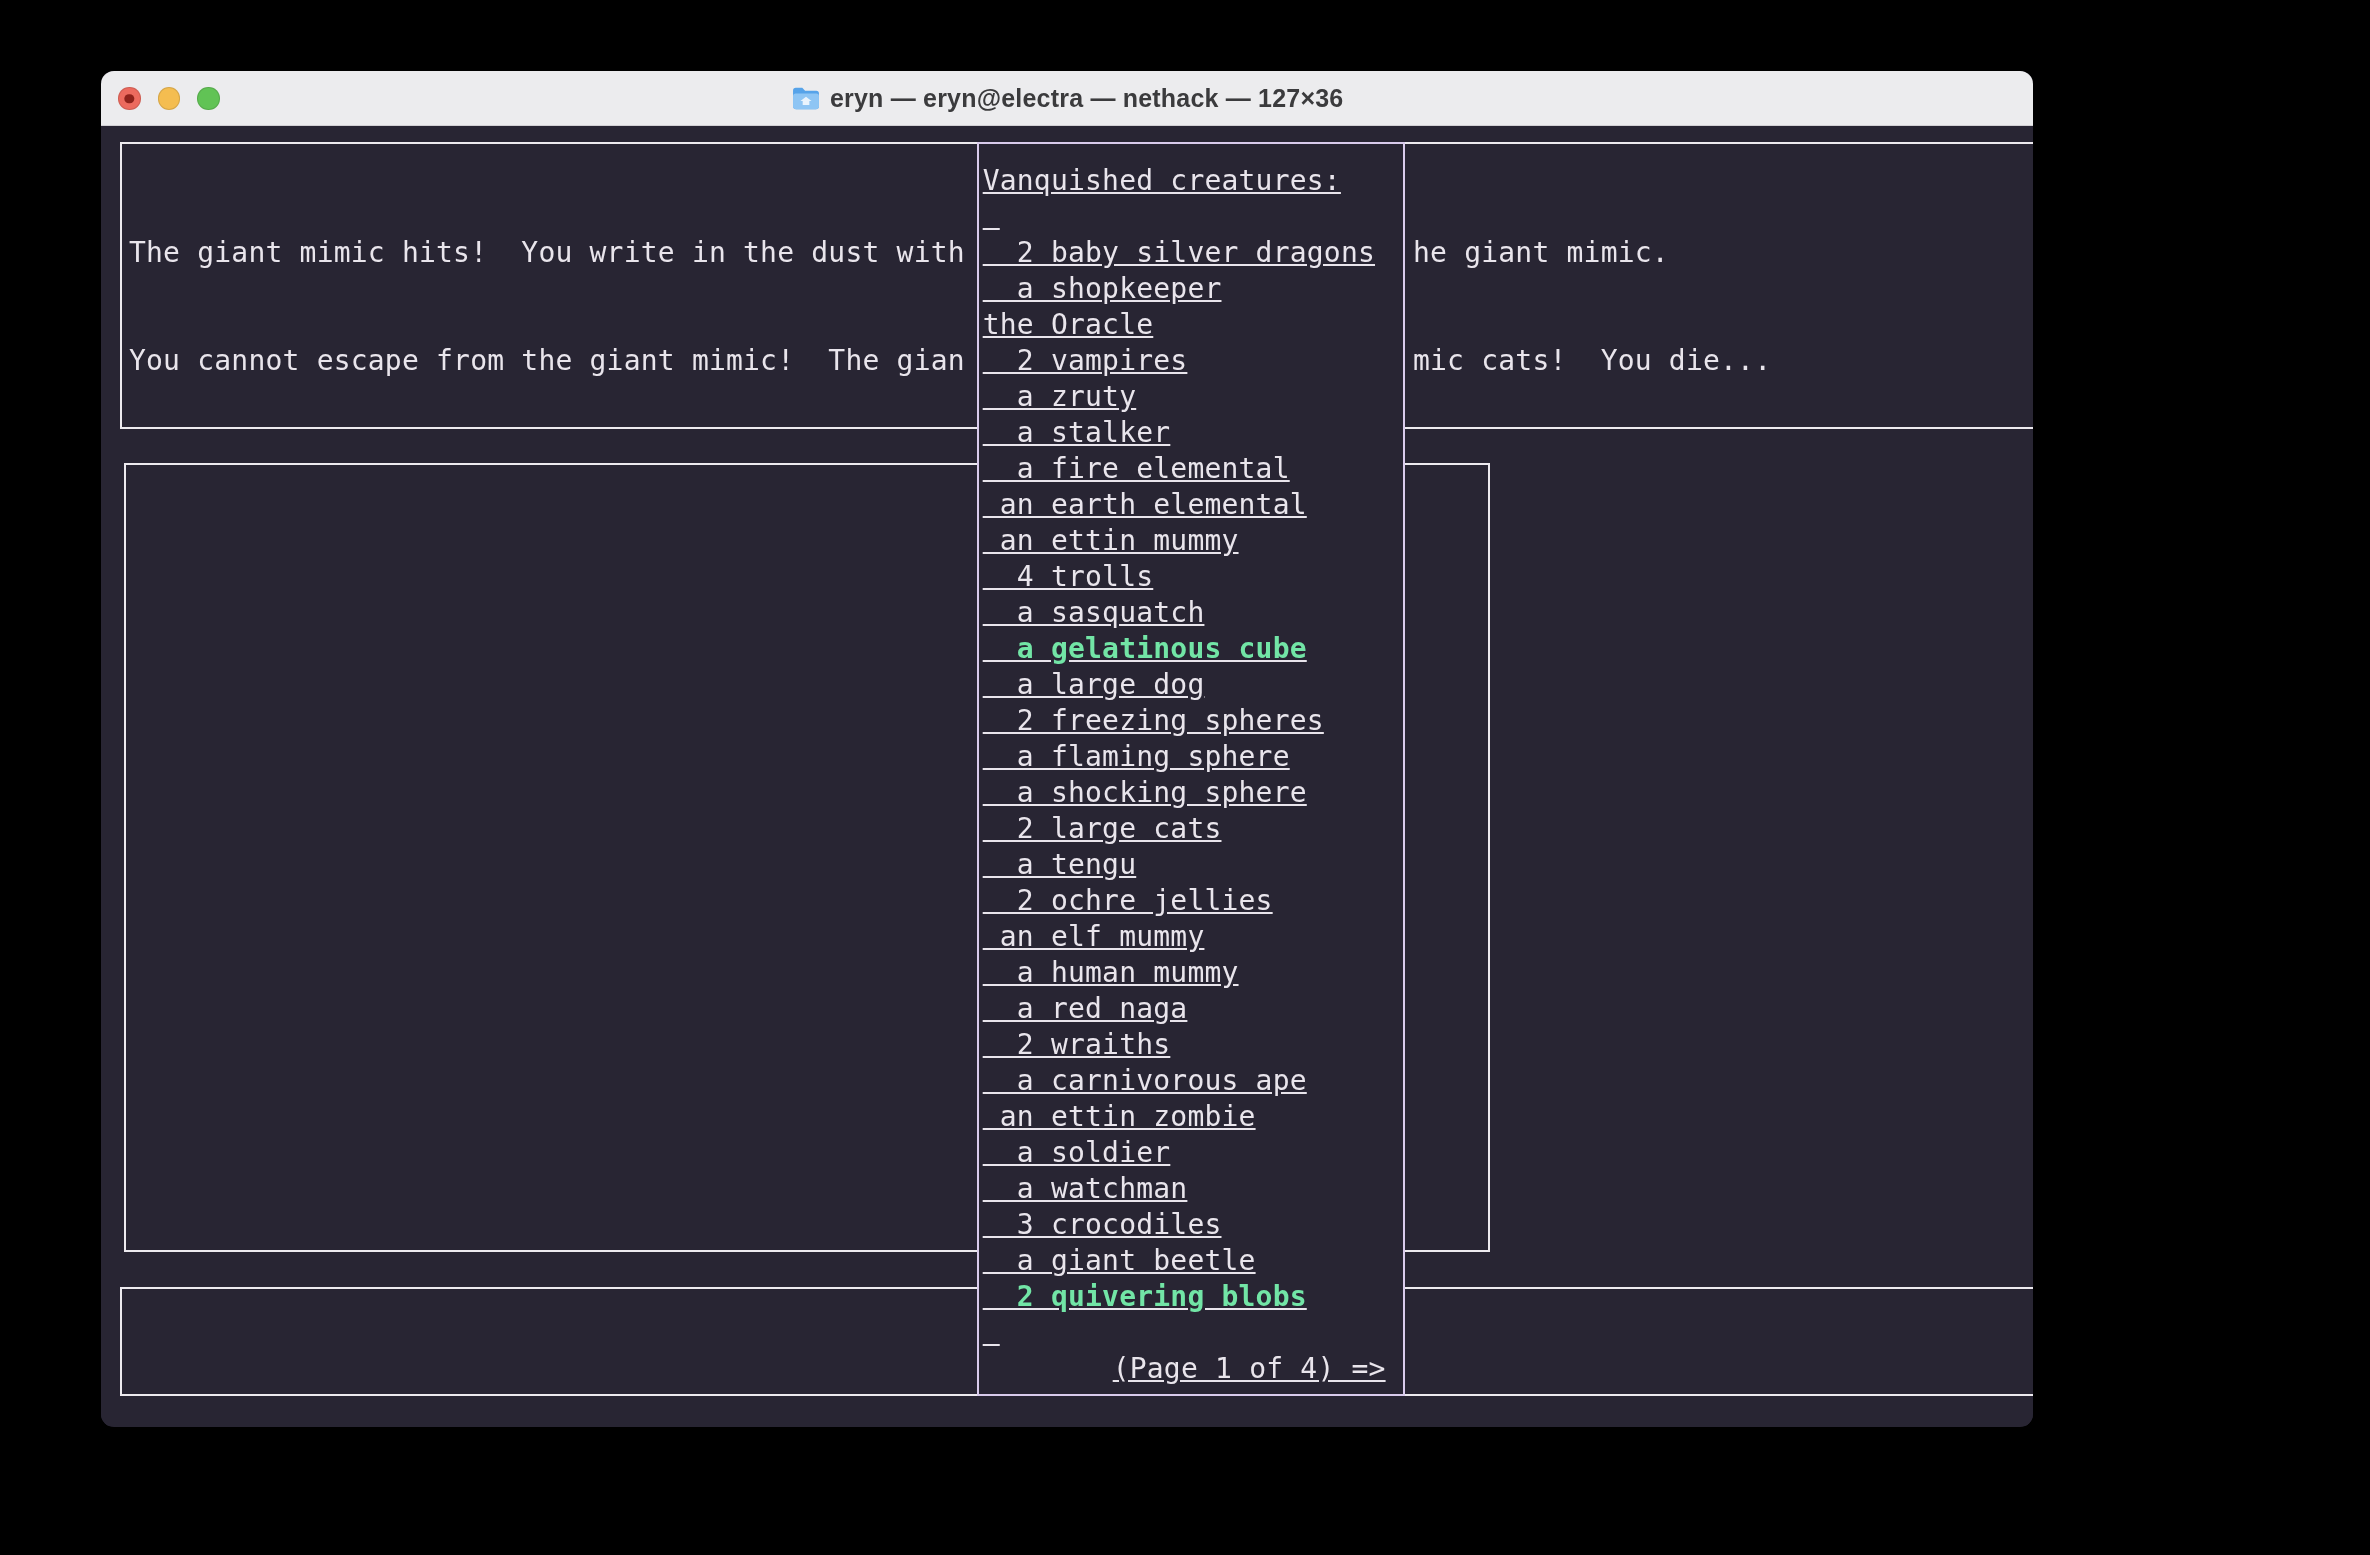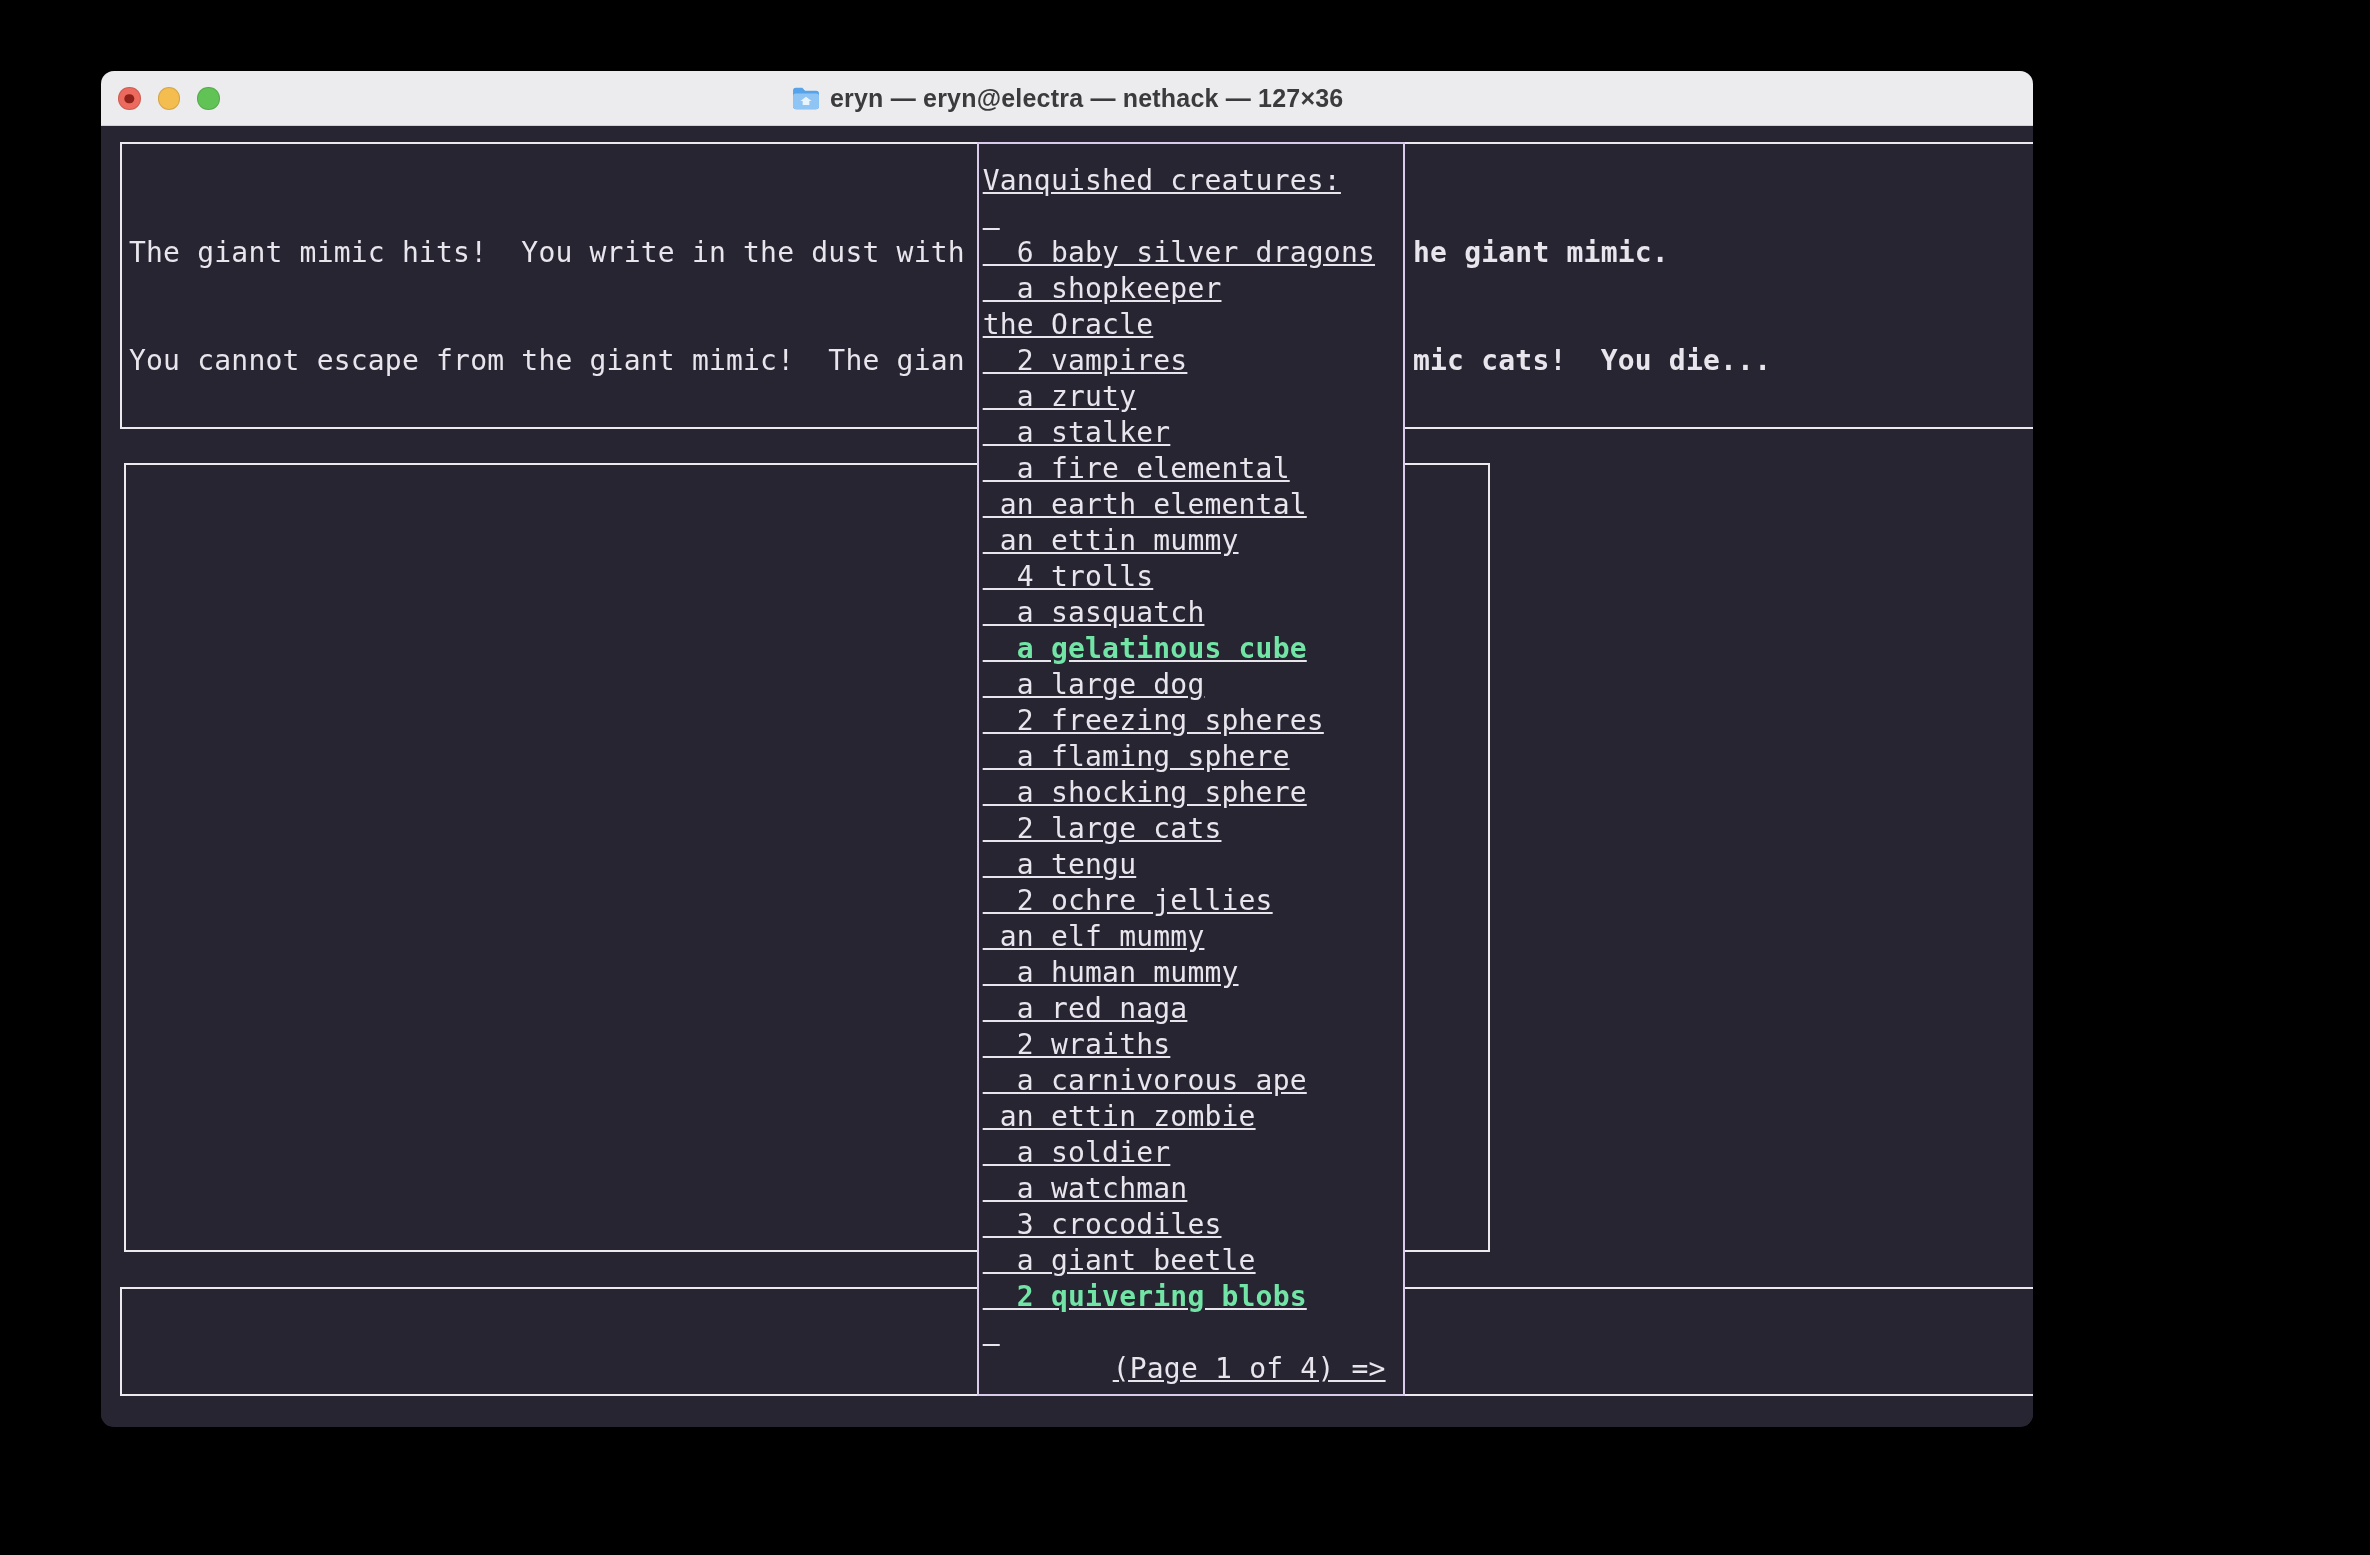--- a/index.html
+++ b/index.html
@@ -46,21 +46,21 @@
     font-family:"DejaVu Sans Mono","Liberation Mono",monospace;
     color:var(--text);
   }
   .tbox{position:absolute;border:2.8px solid var(--box-border);background:transparent;}
   .msg-box{left:19px;top:16px;width:2180px;height:287px;}
   .map-box{left:23.4px;top:337px;width:1366px;height:789px;}
   .status-box{left:19px;top:1161px;width:2180px;height:109px;}
 
   .ttext{position:absolute;white-space:pre;font-size:28px;line-height:36px;letter-spacing:0.2px;}
   .msg-left{left:28px;top:37px;}
-  .msg-right{left:1312px;top:37px;font-weight:bold;}
+  .msg-right{left:1312px;top:37px;}
 
   .popup{
     position:absolute;left:876px;top:16px;width:428px;height:1254px;
     background:var(--terminal-bg);
     border:2.8px solid var(--menu-border);
     padding:19px 0 0 3.7px;
     text-decoration:underline;
   }
   .pline{
     white-space:pre;font-size:28px;line-height:36px;letter-spacing:0.2px;color:var(--text);
@@ -105,21 +105,21 @@
 
     <div class="ttext msg-right">
       <div>he giant mimic.</div>
       <div>mic cats!  You die...</div>
     </div>
 
     <div class="popup">
       <div class="pline header">Vanquished creatures:</div>
       <div class="pline blank"> </div>
       <div id="vanquished-entries">
-          <div class="pline entry">  6 baby silver dragons</div>
+          <div class="pline entry">  2 baby silver dragons</div>
           <div class="pline entry">  a shopkeeper</div>
           <div class="pline entry">the Oracle</div>
           <div class="pline entry">  2 vampires</div>
           <div class="pline entry">  a zruty</div>
           <div class="pline entry">  a stalker</div>
           <div class="pline entry">  a fire elemental</div>
           <div class="pline entry"> an earth elemental</div>
           <div class="pline entry"> an ettin mummy</div>
           <div class="pline entry">  4 trolls</div>
           <div class="pline entry">  a sasquatch</div>

